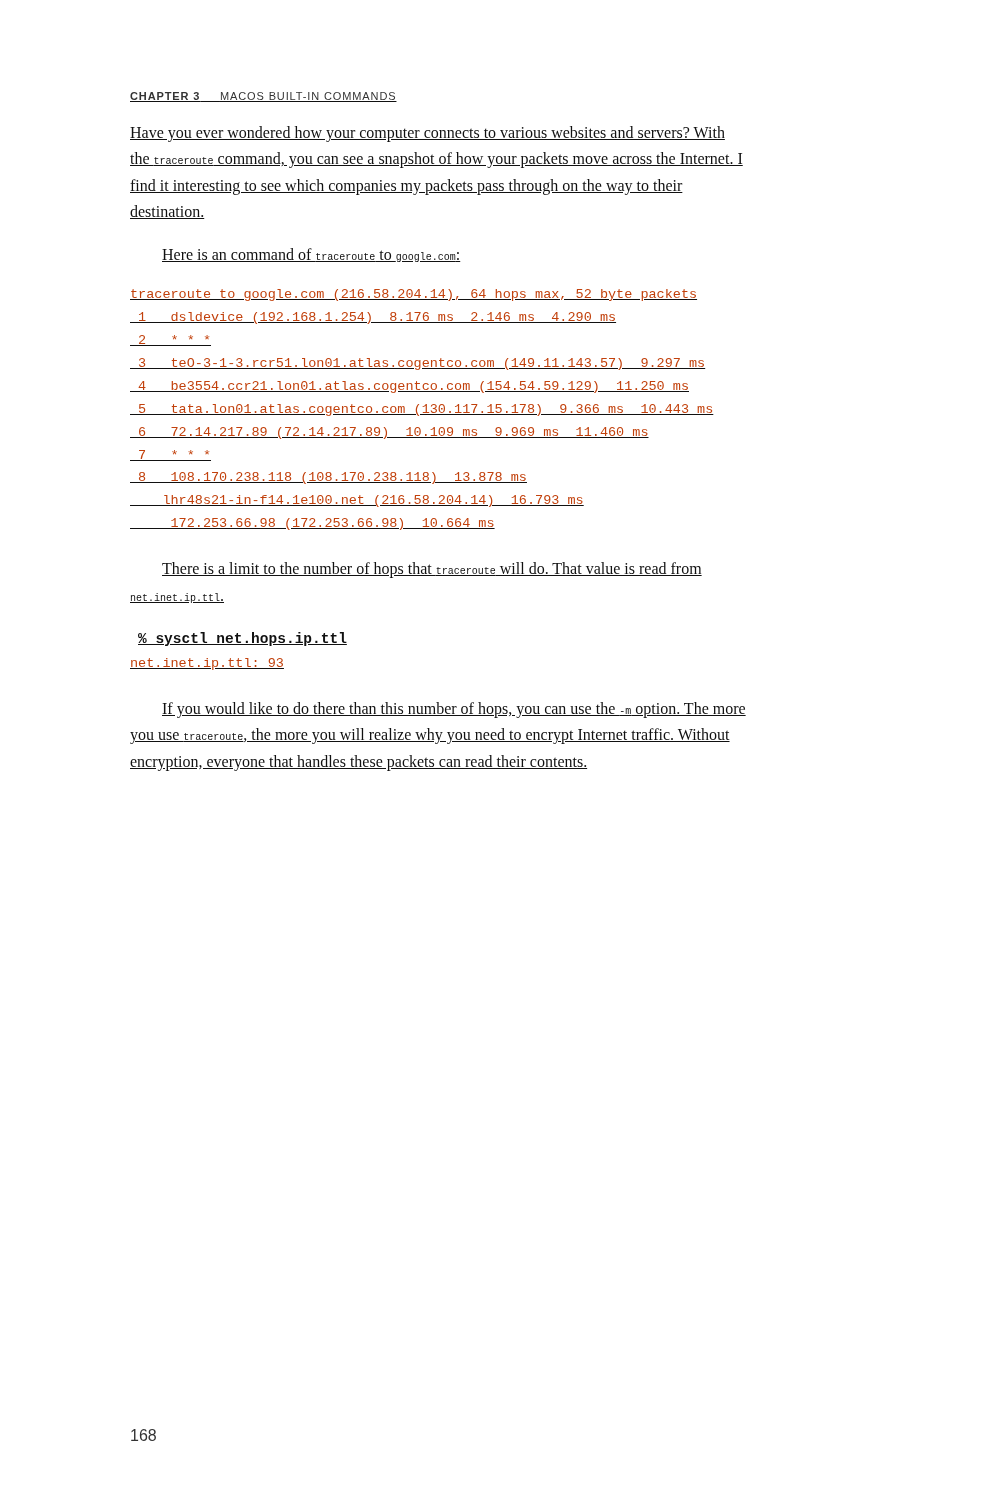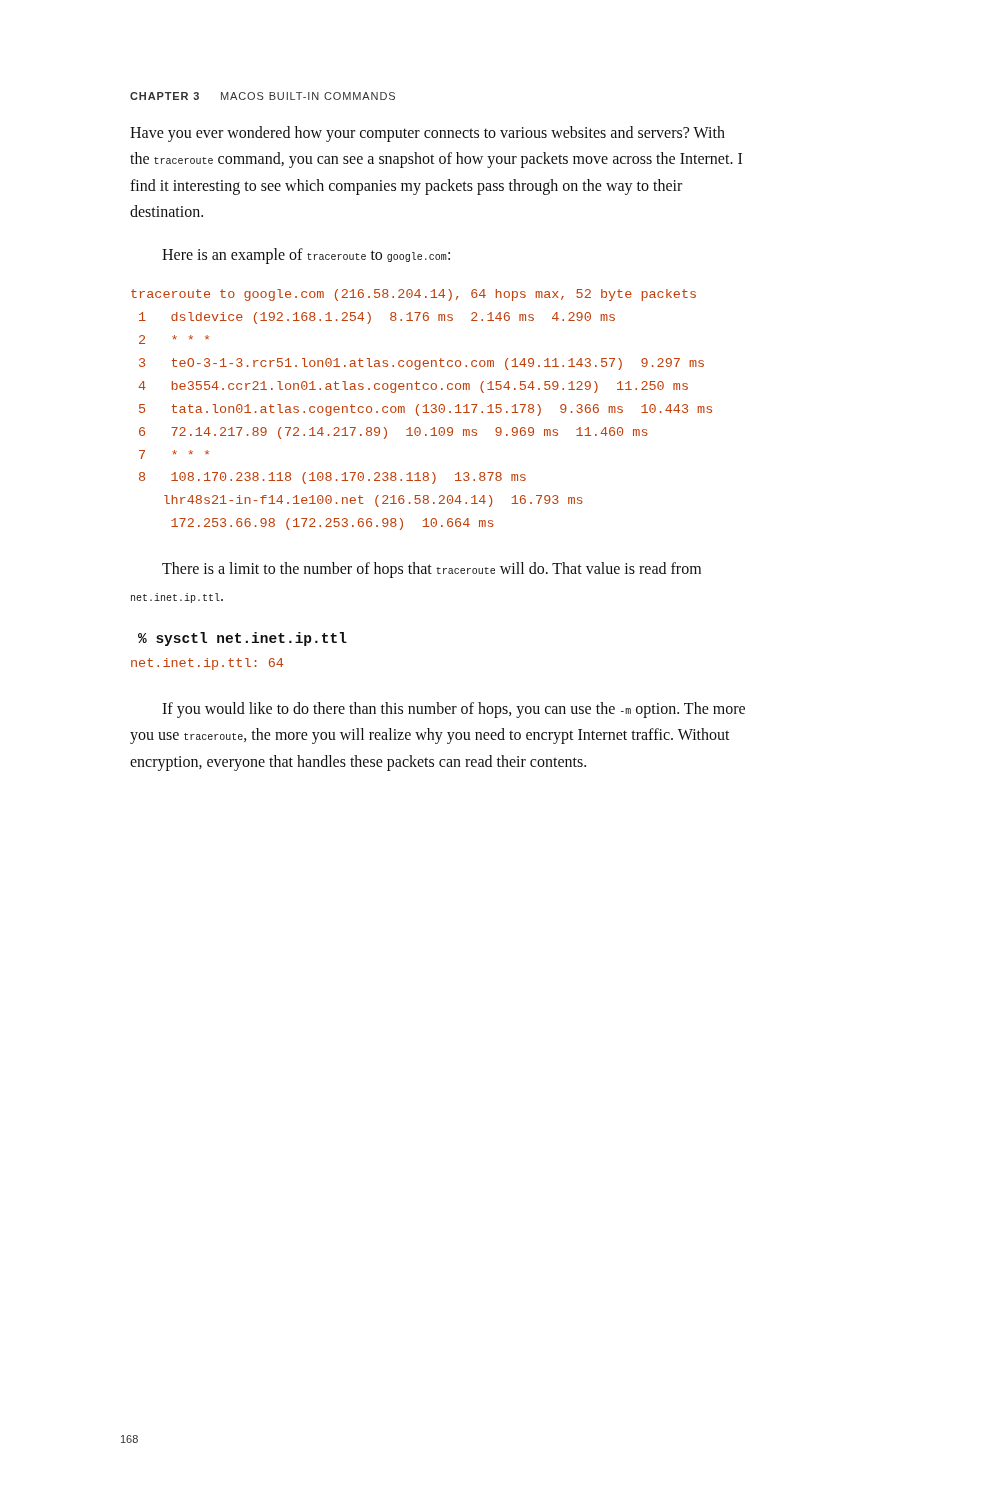--- a/index.html
+++ b/index.html
@@ -15,20 +15,21 @@
       color: #111111;
       width: 989px;
       min-height: 1500px;
     }
 
     .page {
       width: 877px;
       min-height: 1500px;
       padding: 90px 130px 90px 130px;
       position: relative;
+      text-decoration: underline;
     }
 
     .chapter-header {
       font-family: Arial, Helvetica, sans-serif;
       font-size: 11px;
       letter-spacing: 0.08em;
       color: #333333;
       text-transform: uppercase;
       margin-bottom: 18px;
     }
@@ -86,23 +87,23 @@
       color: #c2410c;
       line-height: 1.7;
       margin-bottom: 20px;
       padding-left: 0px;
       white-space: pre;
     }
 
     .page-number {
       position: absolute;
       bottom: 55px;
-      left: 120px;
+      left: 130px;
       font-family: Arial, Helvetica, sans-serif;
-      font-size: 11px;
+      font-size: 16px;
       color: #333333;
     }
 
     em {
       font-style: italic;
     }
   </style>
 </head>
 <body>
 
@@ -113,21 +114,21 @@
     &nbsp;&nbsp;&nbsp;
     <span>MACOS BUILT-IN COMMANDS</span>
   </div>
 
 
   <p class="paragraph body-text">
     <span>Have you ever wondered how your computer connects to various websites and servers? With the </span><code class="inline-code">traceroute</code><span> command, you can see a snapshot of how your packets move across the Internet. I find it interesting to see which companies my packets pass through on the way to their destination.</span>
   </p>
 
   <p class="indented-paragraph body-text">
-    <span>Here is an example of </span><code class="inline-code">traceroute</code><span> to </span><code class="inline-code">google.com</code><span>:</span>
+    <span>Here is an command of </span><code class="inline-code">traceroute</code><span> to </span><code class="inline-code">google.com</code><span>:</span>
   </p>
 
 
   <pre class="code-output">traceroute to google.com (216.58.204.14), 64 hops max, 52 byte packets
  1   dsldevice (192.168.1.254)  8.176 ms  2.146 ms  4.290 ms
  2   * * *
  3   teO-3-1-3.rcr51.lon01.atlas.cogentco.com (149.11.143.57)  9.297 ms
  4   be3554.ccr21.lon01.atlas.cogentco.com (154.54.59.129)  11.250 ms
  5   tata.lon01.atlas.cogentco.com (130.117.15.178)  9.366 ms  10.443 ms
  6   72.14.217.89 (72.14.217.89)  10.109 ms  9.969 ms  11.460 ms
@@ -135,24 +136,24 @@
  8   108.170.238.118 (108.170.238.118)  13.878 ms
     lhr48s21-in-f14.1e100.net (216.58.204.14)  16.793 ms
      172.253.66.98 (172.253.66.98)  10.664 ms</pre>
 
 
   <p class="indented-paragraph body-text">
     <span>There is a limit to the number of hops that </span><code class="inline-code">traceroute</code><span> will do. That value is read from </span><code class="inline-code">net.inet.ip.ttl</code><span>.</span>
   </p>
 
   <div class="code-block-command">
-    <span>% sysctl net.inet.ip.ttl</span>
+    <span>% sysctl net.hops.ip.ttl</span>
   </div>
 
-  <pre class="code-output">net.inet.ip.ttl: 64</pre>
+  <pre class="code-output">net.inet.ip.ttl: 93</pre>
 
   <p class="indented-paragraph body-text">
     <span>If you would like to do there than this number of hops, you can use the </span><code class="inline-code">-m</code><span> option. The more you use </span><code class="inline-code">traceroute</code><span>, the more you will realize why you need to encrypt Internet traffic. Without encryption, everyone that handles these packets can read their contents.</span>
   </p>
 
   <div class="page-number">168</div>
 
 </div>
 
 </body></html>

